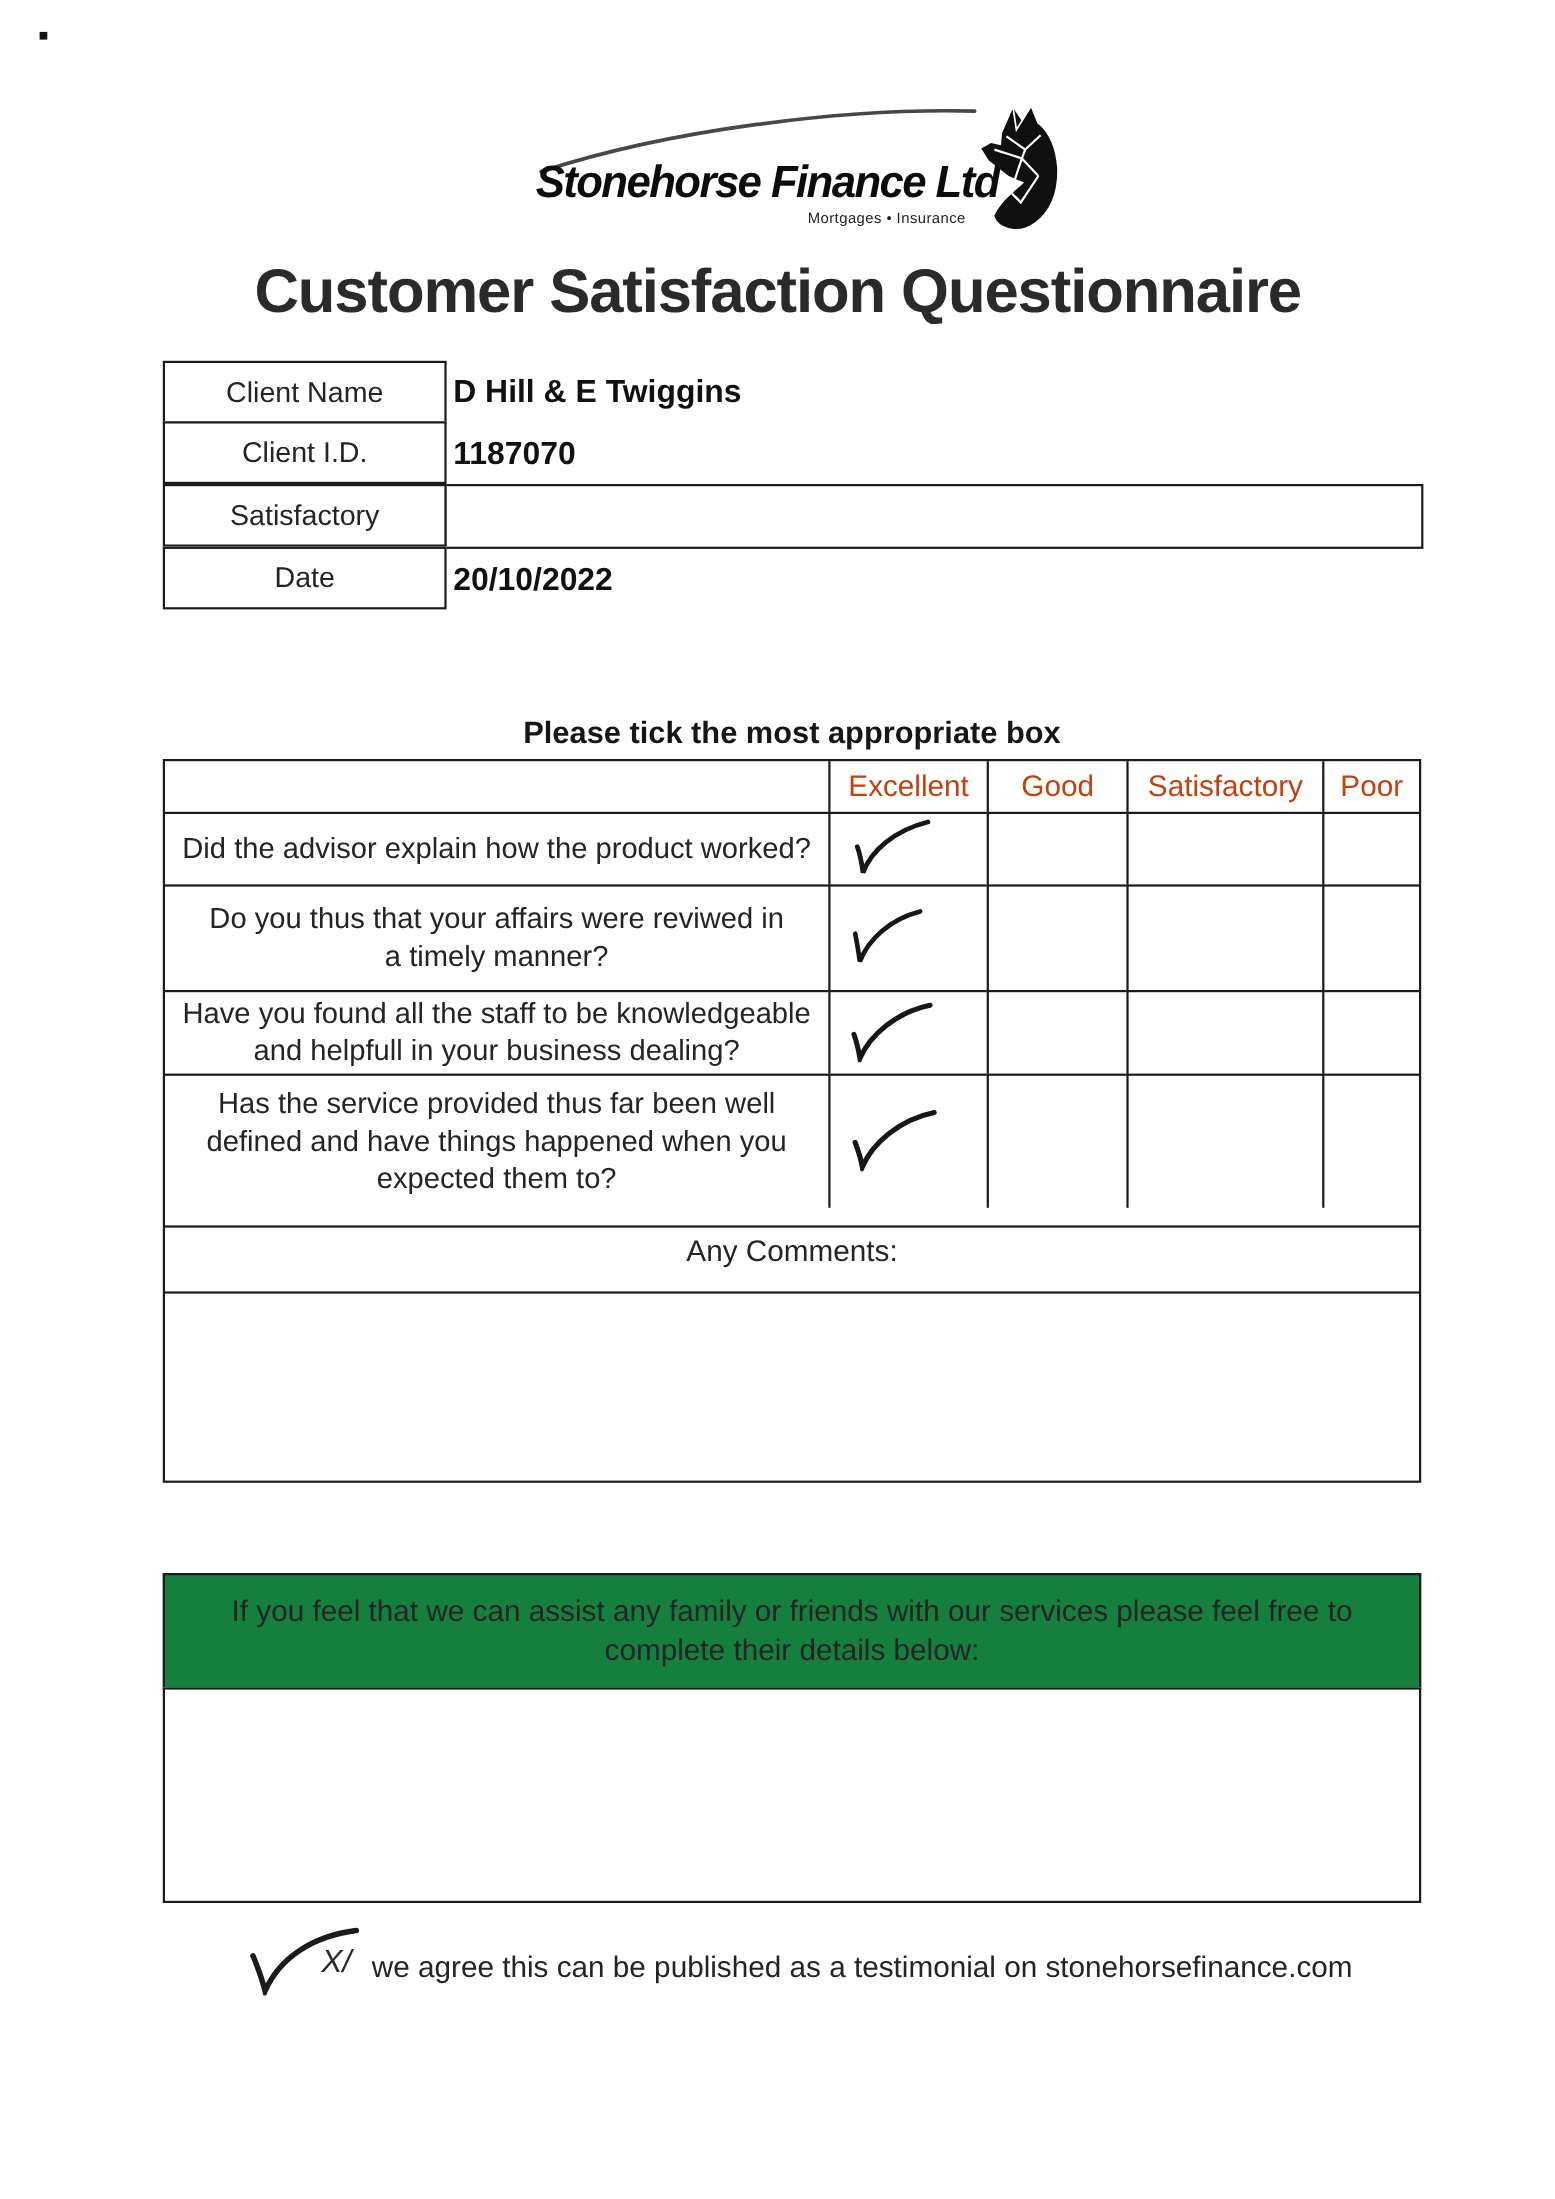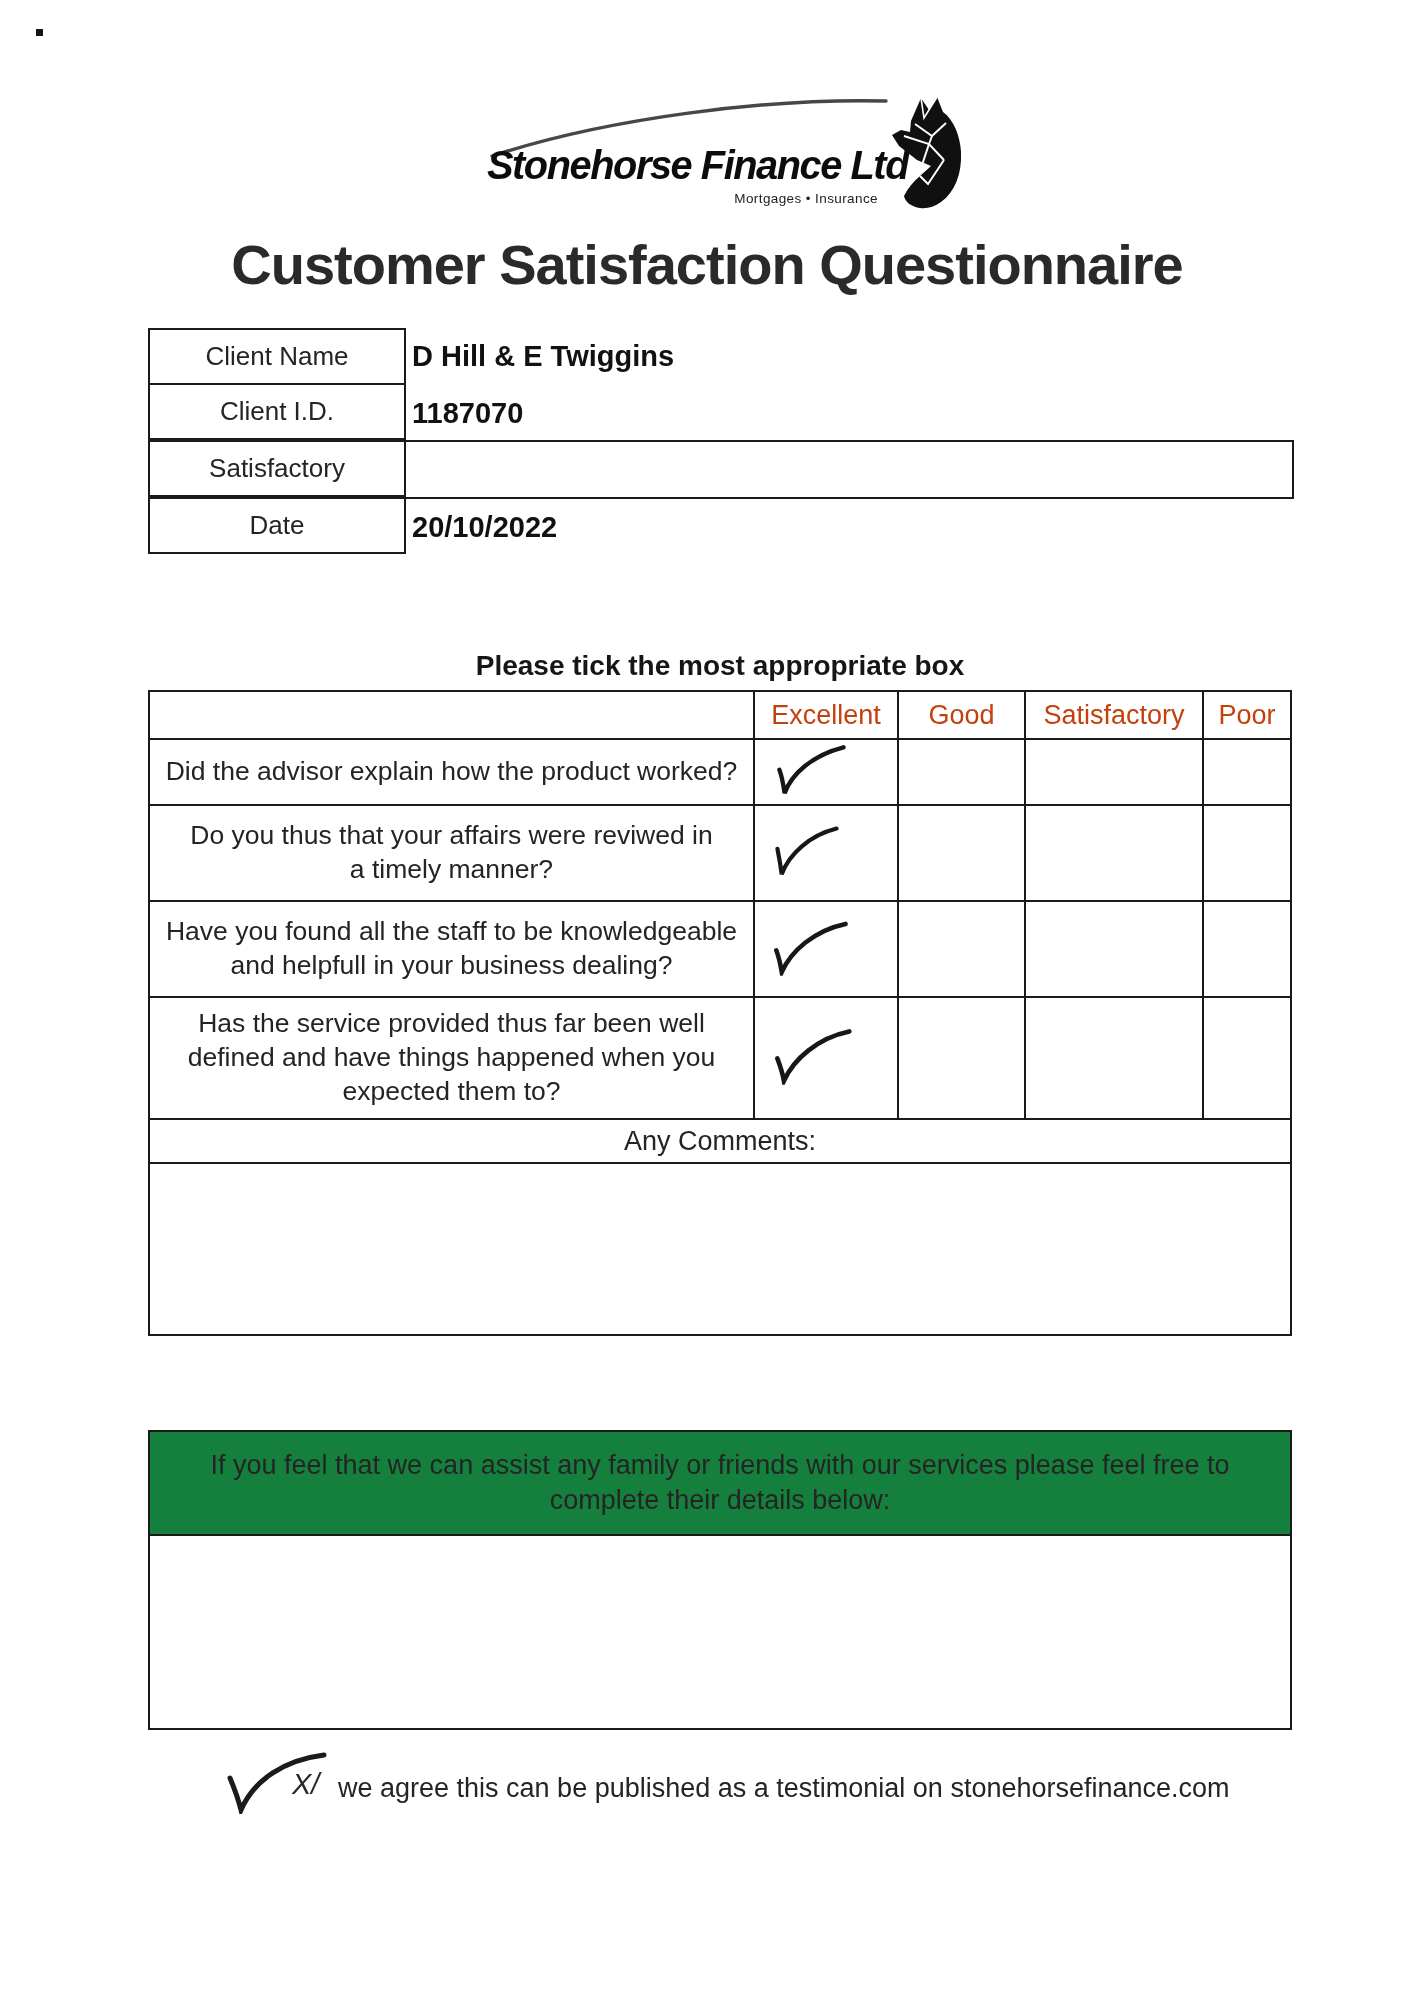--- a/index.html
+++ b/index.html
@@ -70,21 +70,21 @@
   .qcell{
     border-left:2px solid #1a1a1a;border-top:2px solid #1a1a1a;
     box-sizing:border-box;
     display:flex;align-items:center;justify-content:center;
     text-align:center;position:relative;
   }
   .qrow .qcell:first-child{border-left:none;}
   .qrow.first .qcell{border-top:none;}
   .qhead{font-size:27px;color:#c2410c;}
   .qtext{font-size:26.5px;color:#242424;line-height:1.28;padding:6px 10px;}
-  .span-all{grid-column:1 / -1;}
+  .span-all{grid-column:1 / -1;margin-top:16px;}
   .comments-label{font-size:27px;color:#242424;}
   .tick{position:absolute;left:14px;top:50%;transform:translateY(-54%);}
   
   .ref-textbox{
     left:148px;top:1430px;width:1144px;height:106px;
     border:2px solid #1a1a1a;box-sizing:border-box;
     display:flex;align-items:center;justify-content:center;background:#15803d;
   }
   .ref-text{
     max-width:1096px;text-align:center;
@@ -195,21 +195,21 @@
         <svg class="tick" width="76" height="62" viewBox="0 0 90 60">
           <path d="M10,28 C12,38 14,50 15,58 C24,34 48,12 80,4" fill="none" stroke="#171717" stroke-width="5" stroke-linecap="round"></path>
         </svg>
       </div>
       <div class="qcell"></div>
       <div class="qcell"></div>
       <div class="qcell"></div>
     </div>
 
     <div class="qrow">
-      <div class="qcell" style="height:96px">
+      <div class="qcell" style="height:76px">
         <div class="qtext" style="max-width:585px">Have you found all the staff to be knowledgeable and helpfull in your business dealing?</div>
       </div>
       <div class="qcell">
         <svg class="tick" width="82" height="58" viewBox="0 0 90 60">
           <path d="M8,34 C11,42 13,52 14,58 C24,35 50,12 84,5" fill="none" stroke="#171717" stroke-width="5" stroke-linecap="round"></path>
         </svg>
       </div>
       <div class="qcell"></div>
       <div class="qcell"></div>
       <div class="qcell"></div>

